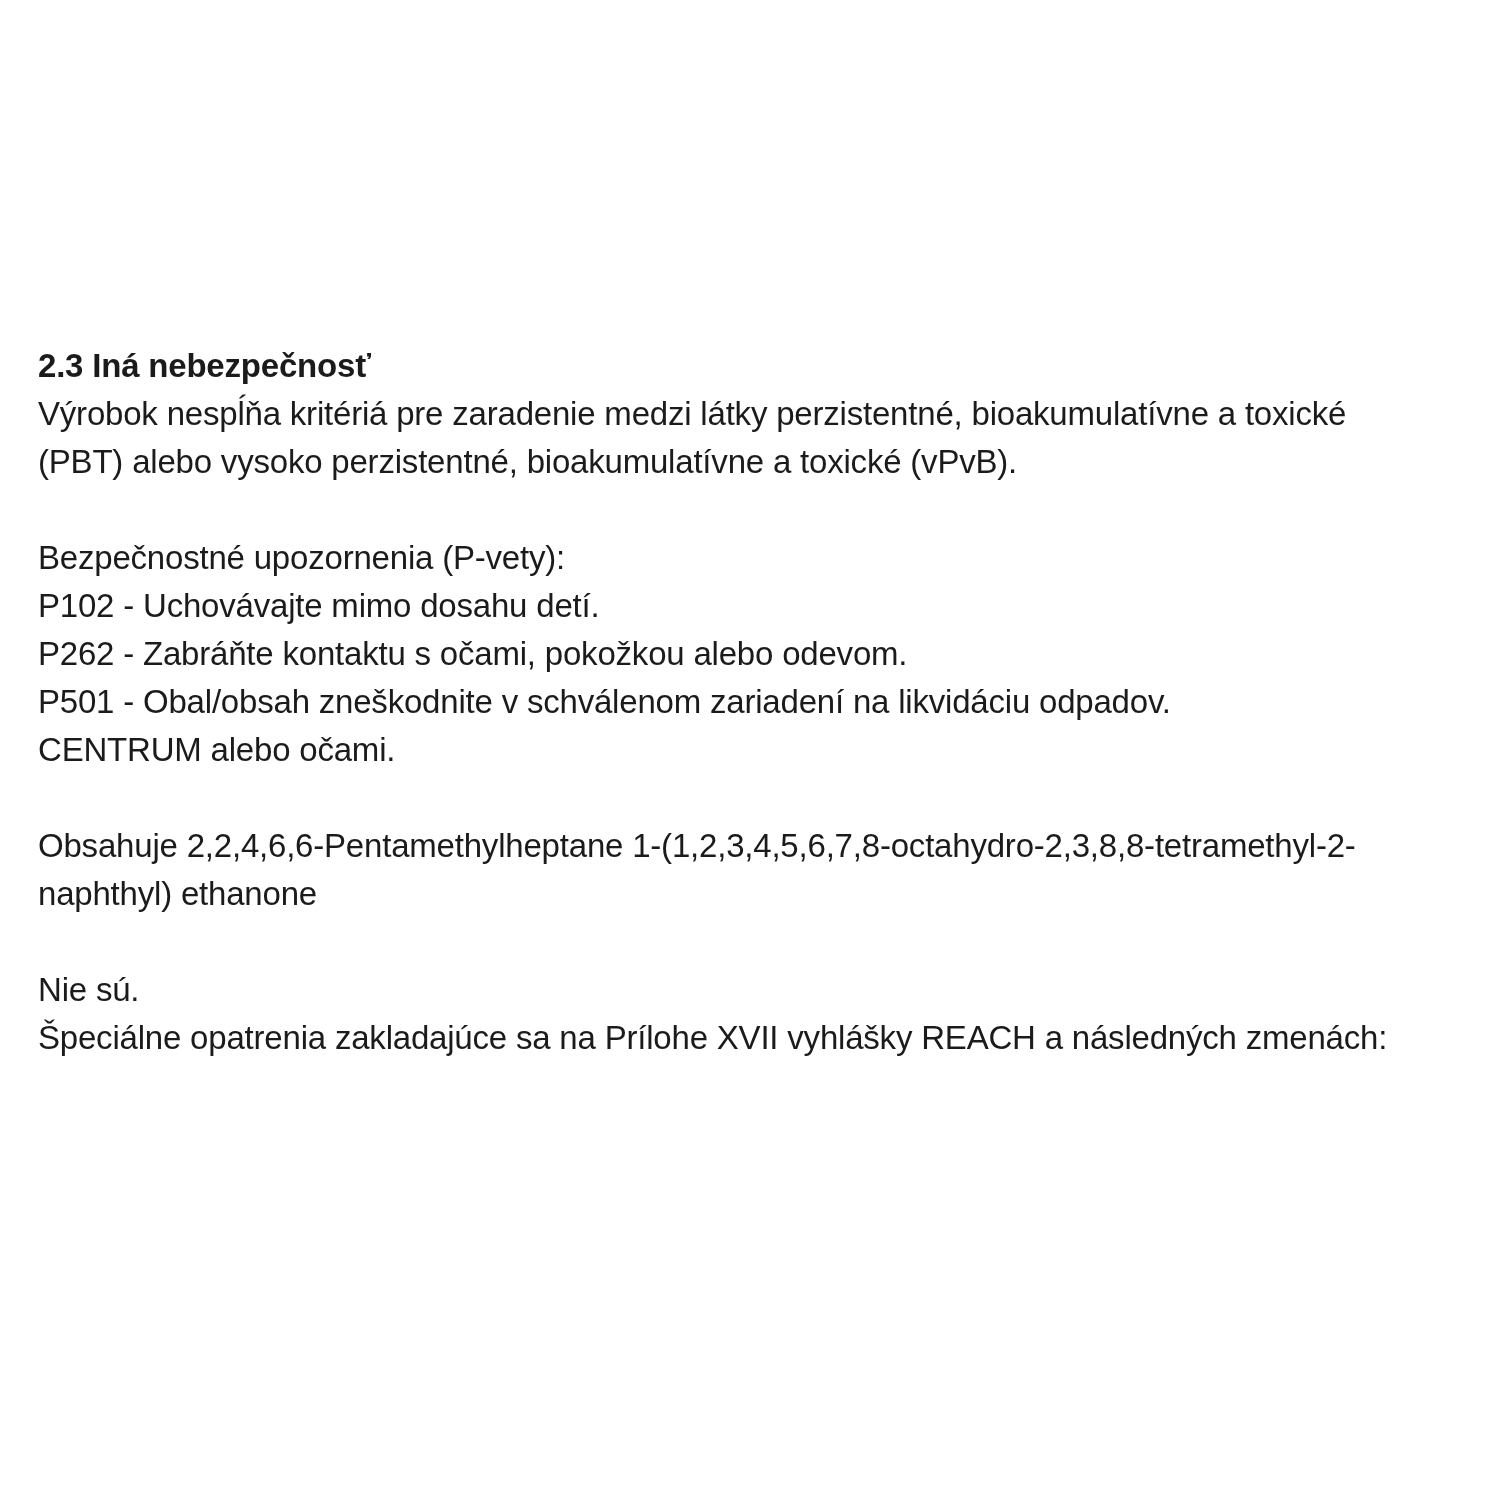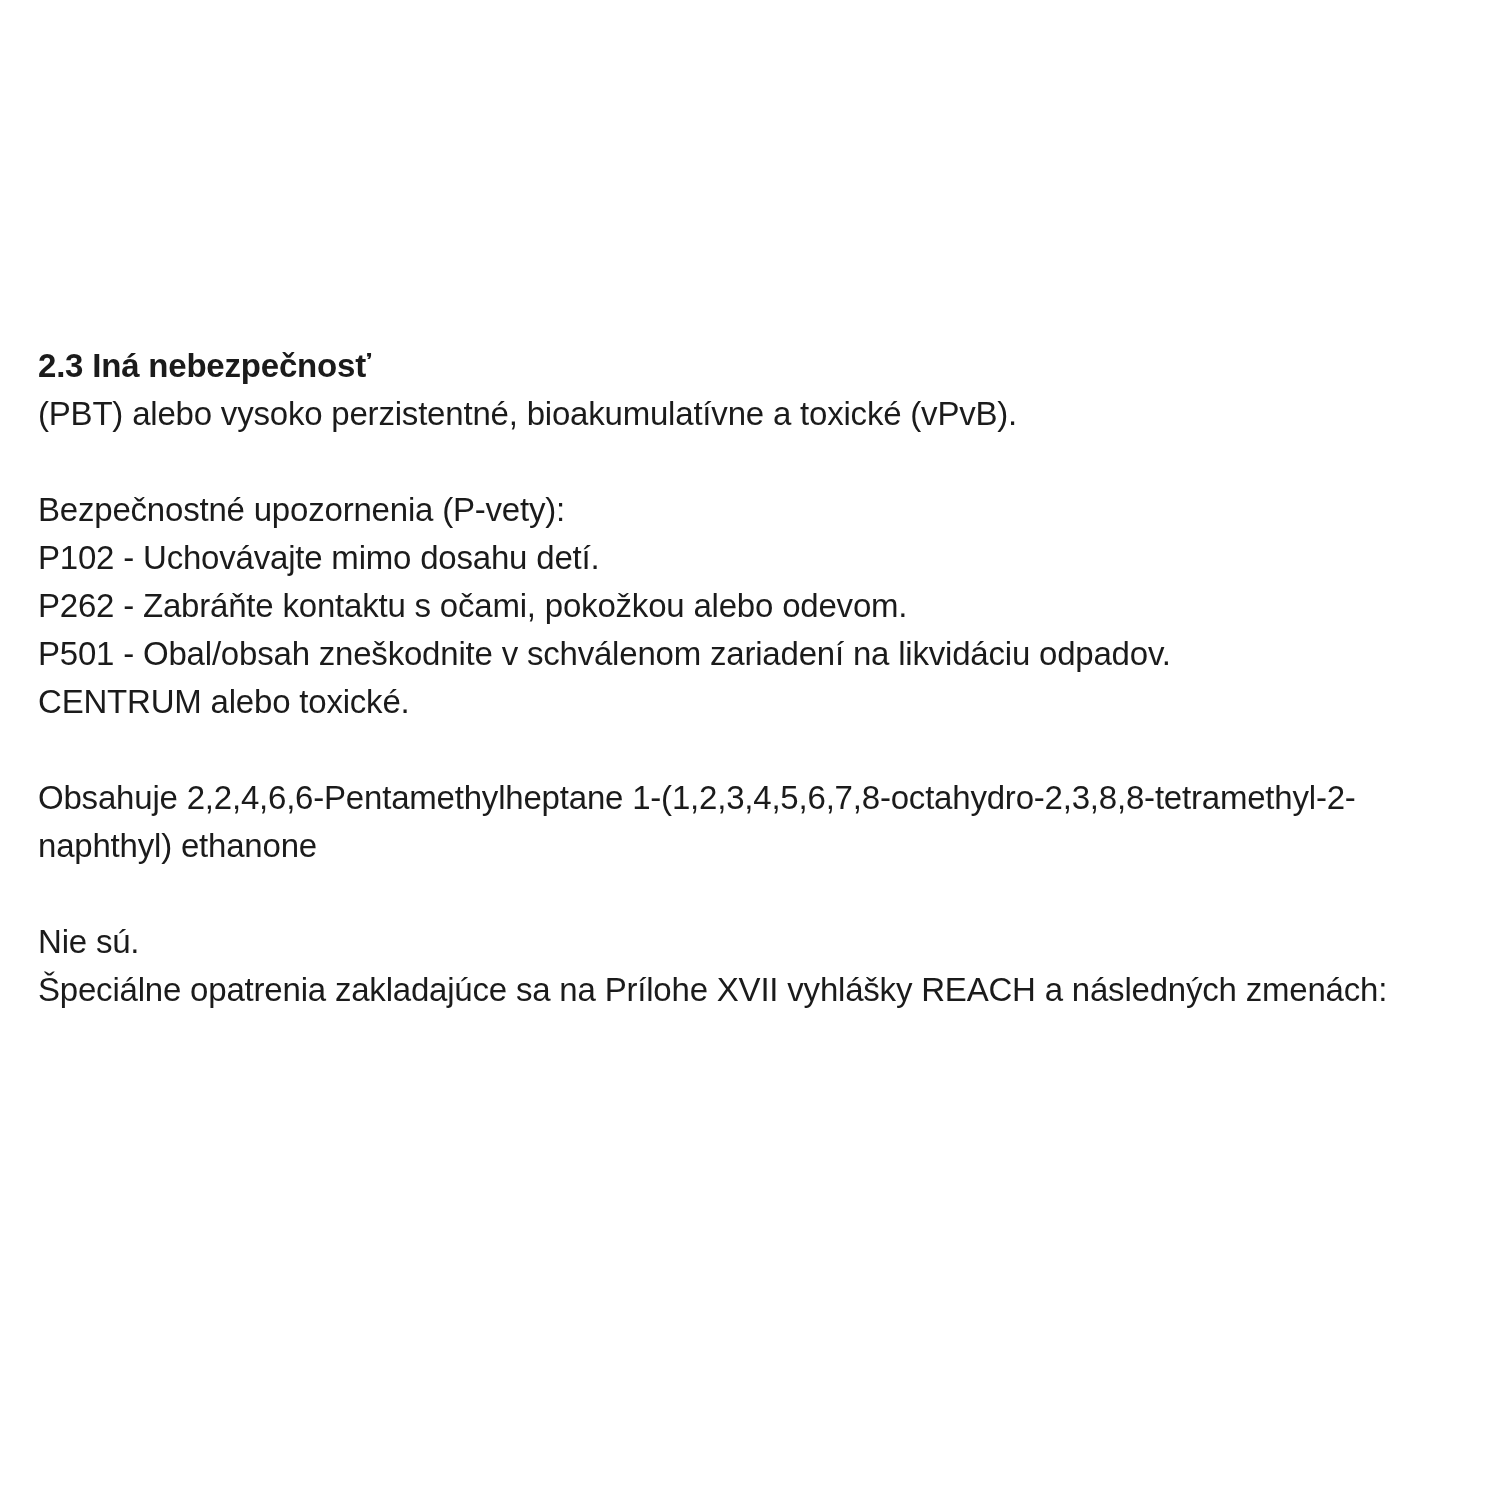--- a/index.html
+++ b/index.html
@@ -37,29 +37,30 @@
   }
 </style>
 </head>
 <body>
 
 <div class="page">
   <div class="content">
 
     <div class="line bold">2.3 Iná nebezpečnosť</div>
 
+    <div class="line">Výrobok nespĺňa kritériá pre zaradenie medzi látky perzistentné, bioakumulatívne a toxické</div>
     <div class="line">(PBT) alebo vysoko perzistentné, bioakumulatívne a toxické (vPvB).</div>
 
     <div class="line blank"></div>
 
     <div class="line">Bezpečnostné upozornenia (P-vety):</div>
     <div class="line">P102 - Uchovávajte mimo dosahu detí.</div>
     <div class="line">P262 - Zabráňte kontaktu s očami, pokožkou alebo odevom.</div>
     <div class="line">P501 - Obal/obsah zneškodnite v schválenom zariadení na likvidáciu odpadov.</div>
-    <div class="line">CENTRUM alebo toxické.</div>
+    <div class="line">CENTRUM alebo očami.</div>
 
     <div class="line blank"></div>
 
     <div class="line">Obsahuje 2,2,4,6,6-Pentamethylheptane 1-(1,2,3,4,5,6,7,8-octahydro-2,3,8,8-tetramethyl-2-</div>
     <div class="line">naphthyl) ethanone</div>
 
     <div class="line blank"></div>
 
     <div class="line">Nie sú.</div>
     <div class="line">Špeciálne opatrenia zakladajúce sa na Prílohe XVII vyhlášky REACH a následných zmenách:</div>

